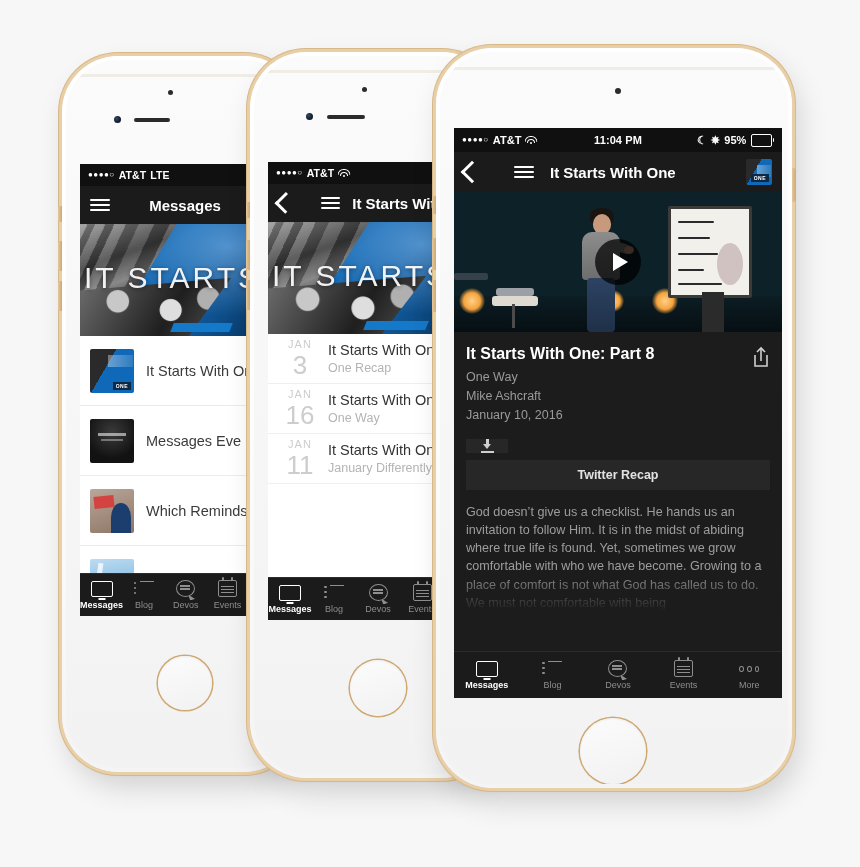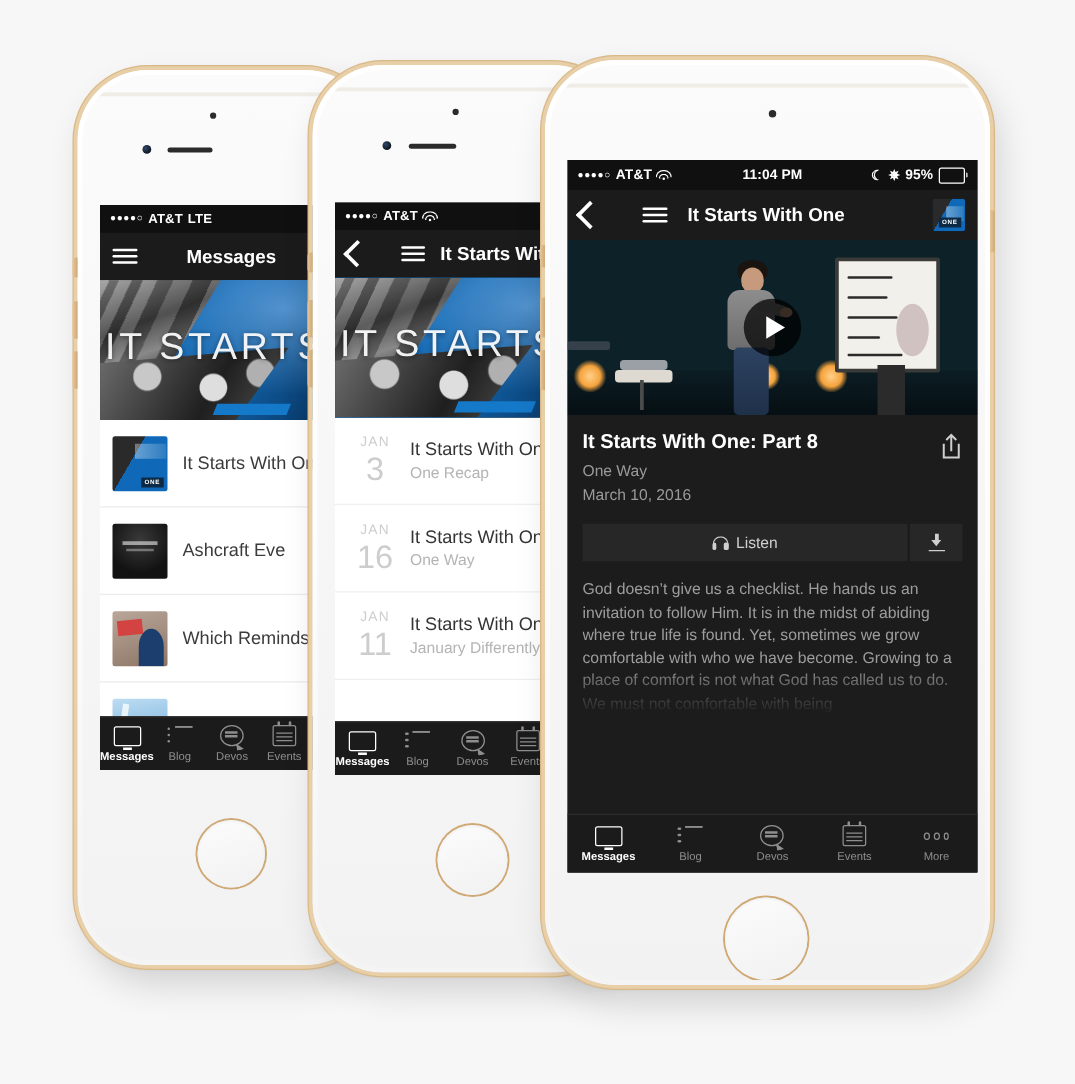--- a/index.html
+++ b/index.html
@@ -140,21 +140,21 @@
   .th-xmas::before{content:"";position:absolute;left:26%;top:46%;width:48%;height:2px;background:rgba(255,255,255,0.35);}
   .th-which{background:linear-gradient(160deg,#b9a79a,#8d7565);position:relative;}
   .th-which::before{content:"";position:absolute;left:8%;top:18%;width:46%;height:12px;background:#d63a3a;transform:rotate(-6deg);opacity:.9;}
   .th-which::after{content:"";position:absolute;right:6%;bottom:0;width:46%;height:66%;border-radius:50% 50% 0 0;background:#1b3e6e;}
   .th-when{background:linear-gradient(170deg,#bcdcf2,#6aa9d6);position:relative;}
   .th-when::before{content:"";position:absolute;left:14%;top:10%;width:5px;height:80%;background:rgba(255,255,255,0.75);transform:rotate(8deg);}
   .th-when::after{content:"";position:absolute;right:14%;bottom:2px;width:42%;height:52%;border-radius:46% 46% 0 0;background:#2c5f8c;}
 
   
   .dlist{background:#fff;}
-  .drow{display:flex;align-items:center;height:70px;border-bottom:1px solid #efefef;padding:0 8px;box-sizing:border-box;}
+  .drow{display:flex;align-items:center;height:50px;border-bottom:1px solid #efefef;padding:0 8px;box-sizing:border-box;}
   .dbox{width:48px;flex:0 0 48px;text-align:center;color:#cdcdcd;line-height:1;}
   .dmon{font-size:11px;letter-spacing:1px;}
   .dday{font-size:26px;font-weight:300;margin-top:2px;}
   .dtexts{margin-left:4px;overflow:hidden;}
   .dtitle{font-size:14.5px;color:#343434;white-space:nowrap;}
   .dsub{font-size:12.5px;color:#b4b4b4;margin-top:3px;white-space:nowrap;}
 
   
   .videowrap{position:relative;background:#0d2128;overflow:hidden;}
   .vstage{position:absolute;inset:0;
@@ -272,21 +272,21 @@
           <div class="hero-word">IT STARTS</div>
         </div>
 
         <div class="list">
           <div class="list-row">
             <div class="thumb th-isw"></div>
             <div class="row-title">It Starts With One</div>
           </div>
           <div class="list-row">
             <div class="thumb th-xmas"></div>
-            <div class="row-title">Ashcraft Eve</div>
+            <div class="row-title">Messages Eve</div>
           </div>
           <div class="list-row">
             <div class="thumb th-which"></div>
             <div class="row-title">Which Reminds Me</div>
           </div>
           <div class="list-row">
             <div class="thumb th-when"></div>
             <div class="row-title">When God Sees You</div>
           </div>
 
@@ -541,43 +541,40 @@
           </div>
 
           <div class="playbtn">
             <div class="playtri"></div>
           </div>
         </div>
 
         <div class="detail" style="height:100%;">
           <div class="dt-title">It Starts With One: Part 8</div>
           <div class="dt-meta">One Way</div>
-          <div class="dt-meta" style="margin-top:1px;">March 10, 2016</div>
+          <div class="dt-meta" style="margin-top:1px;">Mike Ashcraft</div>
+          <div class="dt-meta" style="margin-top:1px;">January 10, 2016</div>
 
           <svg class="share-ic" viewBox="0 0 18 22">
             <path d="M3 9 L3 20 L15 20 L15 9" fill="none" stroke="#cfcfcf" stroke-width="1.6"></path>
             <path d="M9 15 L9 2" fill="none" stroke="#cfcfcf" stroke-width="1.6"></path>
             <path d="M5 6 L9 2 L13 6" fill="none" stroke="#cfcfcf" stroke-width="1.6"></path>
           </svg>
 
           <div class="actionrow">
-            <div class="act-listen">
-              <span class="hp">
-                  <i class="l"></i>
-                  <i class="r"></i>
-                </span>
-              <span>Listen</span>
-            </div>
             <div class="act-dl">
               <span class="dlicon">
                   <span class="dlbar"></span>
                 </span>
             </div>
           </div>
 
+          <div class="act-twitter">
+            <span>Twitter Recap</span>
+          </div>
 
           <div class="bodytext">God doesn’t give us a checklist. He hands us an invitation to follow Him. It is in the midst of abiding where true life is found. Yet, sometimes we grow comfortable with who we have become. Growing to a place of comfort is not what God has called us to do. We must not comfortable with being</div>
         </div>
 
         <div class="tabbar" style="height:46px;">
           <div class="tab active">
             <div class="ic ic-msg"></div>
             <span>Messages</span>
           </div>
           <div class="tab">

